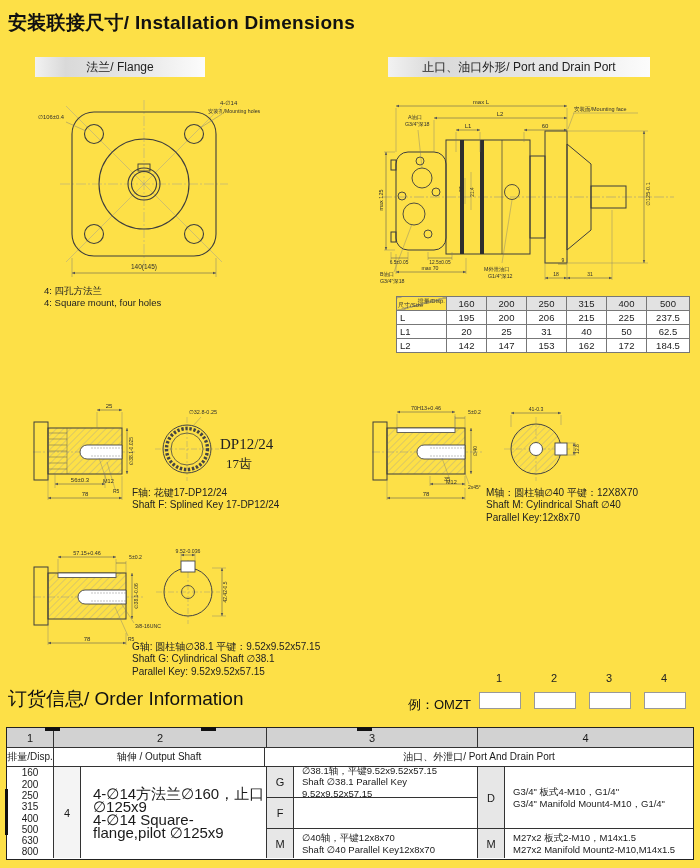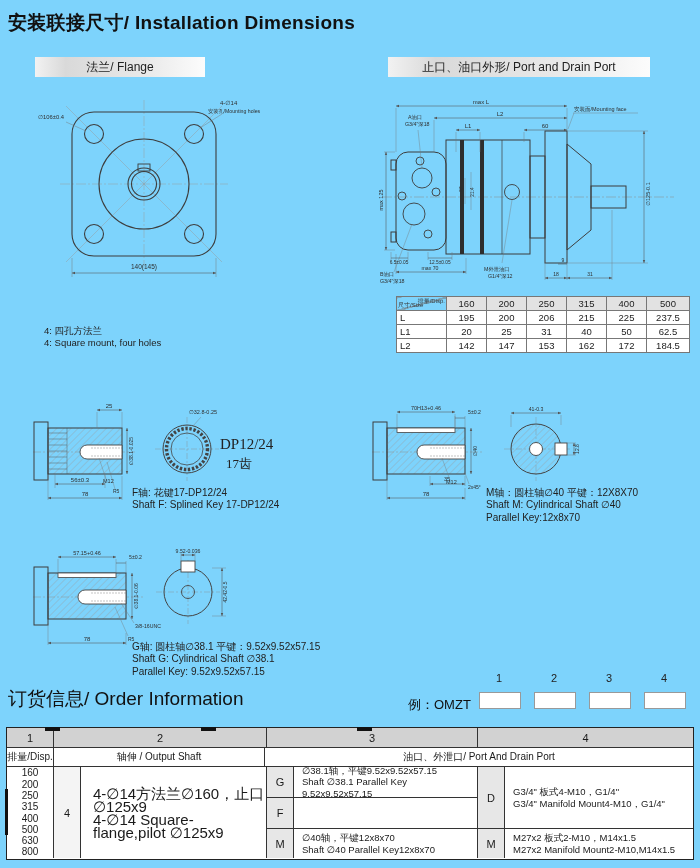--- a/index.html
+++ b/index.html
@@ -1,22 +1,22 @@
 <!DOCTYPE html>
 <html><head>
 <meta charset="utf-8">
 <style>
   html,body{margin:0;padding:0;background:#fff;}
-  .page{position:relative;width:700px;height:868px;background:#7dd3fc;
+  .page{position:relative;width:700px;height:868px;background:#fde047;
         font-family:"Liberation Sans",sans-serif;color:#1a1a1a;overflow:hidden;}
   .abs{position:absolute;}
   .title{font-size:19px;font-weight:700;letter-spacing:.3px;color:#111;}
   .secbar{height:20px;line-height:20px;text-align:center;font-size:12px;color:#222;
           background:linear-gradient(90deg,#f2f2f2 0%,#d9d9d9 18%,#e9e9e9 65%,#fcfcfc 100%);}
-  .cap9{font-size:9.5px;color:#222;margin-top:40px;}
+  .cap9{font-size:9.5px;color:#222;}
   .cap10{font-size:10px;color:#222;}
   svg text{font-family:"Liberation Sans",sans-serif;fill:#2f2f2f;}
   .serifbig{font-family:"Liberation Serif",serif;color:#222;}
   
   .dimtable{border-collapse:collapse;font-size:9.5px;color:#222;}
   .dimtable td{border:1px solid #777;width:39px;height:13px;text-align:center;padding:0;background:#fff;}
   .dimtable td:last-child{width:42px;}
   .dimtable td.hd{background:#e2e2e2;}
   .dimtable td.lbl{width:46px;text-align:left;padding-left:3px;}
   .dimtable td.corner{width:46px;position:relative;padding:0;

